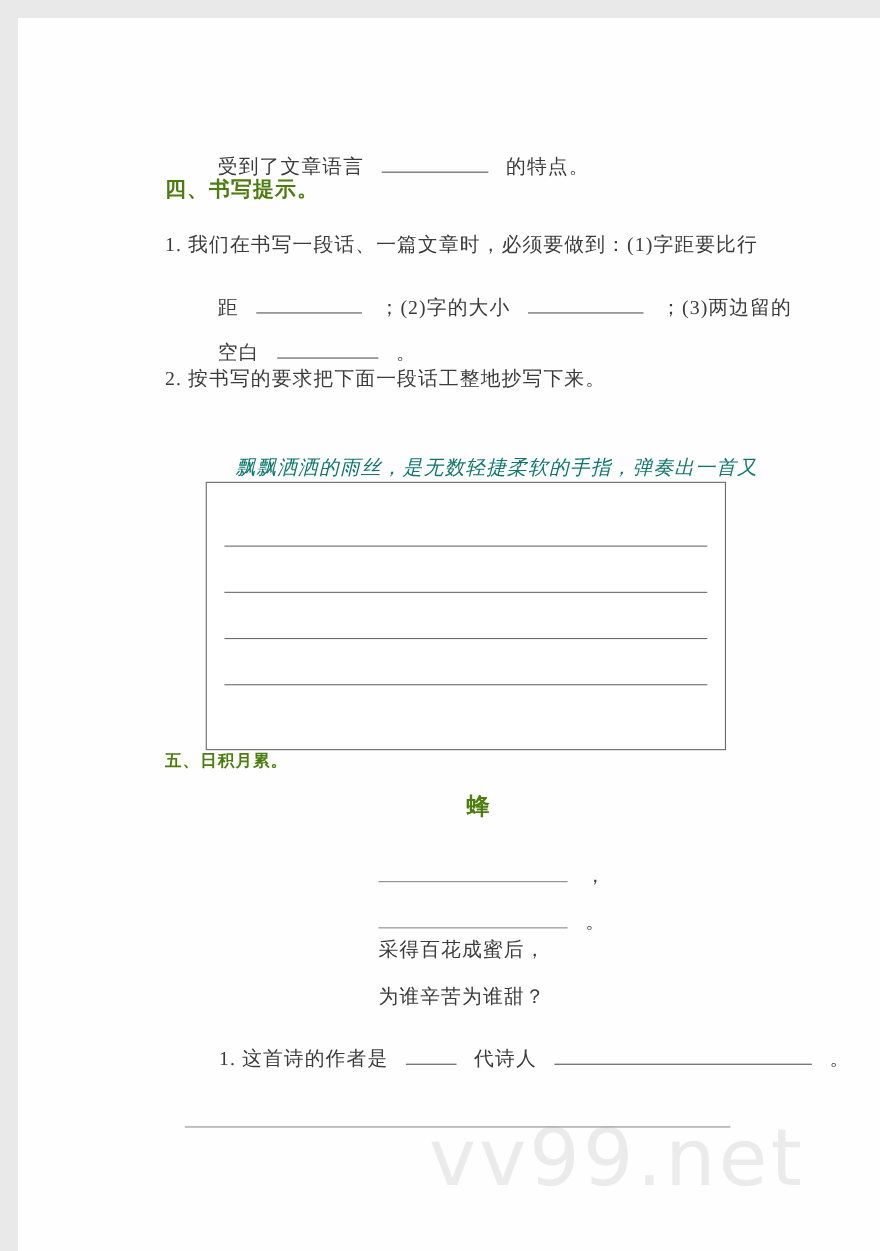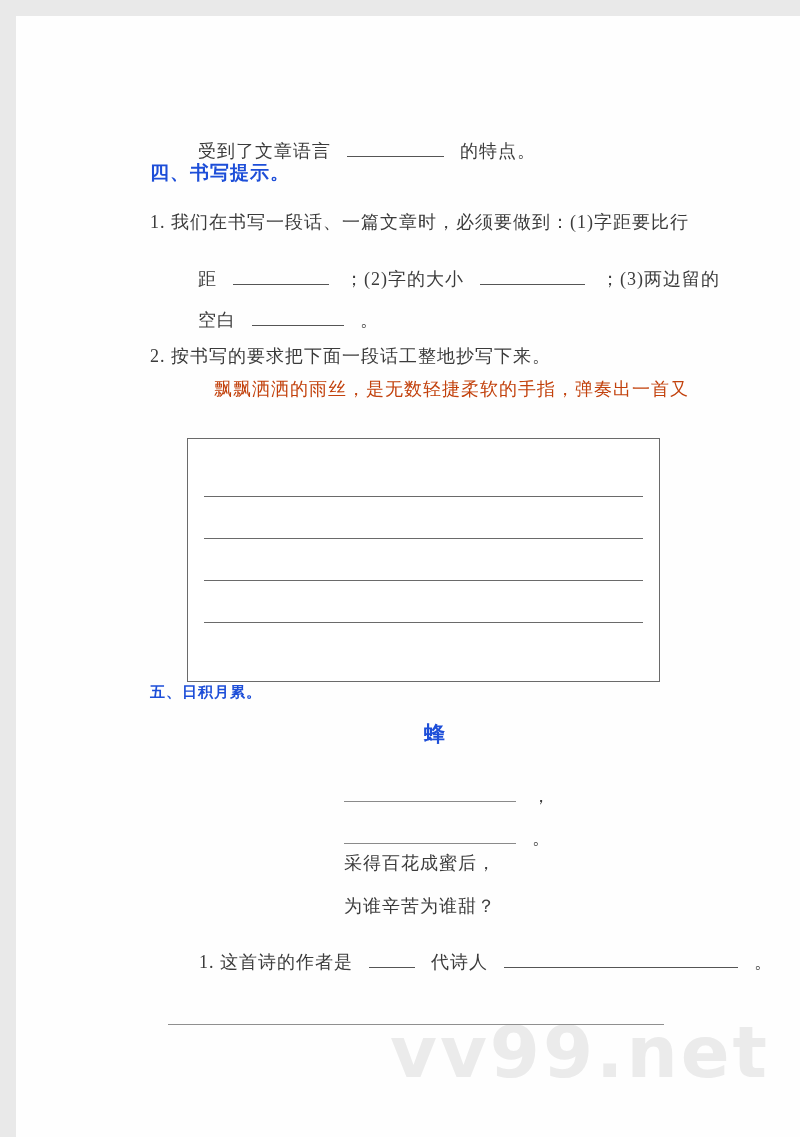--- a/index.html
+++ b/index.html
@@ -28,24 +28,26 @@
     position:absolute;
     font-size:18px;
     color:#3b3b3b;
     letter-spacing:1px;
     white-space:nowrap;
     line-height:24px;
   }
   .hei {
     font-family:"Liberation Sans","DejaVu Sans",sans-serif;
     font-weight:bold;
-    color:#1d4ed8;
+    color:#4d7c0f;
   }
   .kai {
-    color:#c2410c;
+    font-style:italic;
+    color:#0f766e;
+    margin-top:36px;
   }
   .blank {
     display:inline-block;
     border-bottom:1px solid #555;
     height:16px;
     vertical-align:baseline;
   }
   .blank.lite { border-bottom-color:#8a8a8a; }
   .copy-table {
     position:absolute; left:171px; top:422px;
@@ -57,21 +59,21 @@
   .copy-row:last-child { border-bottom:none; }
   .answer-line {
     position:absolute; left:152px; top:1008px;
     width:496px; height:0;
     border-top:1px solid #8f8f8f;
     z-index:2;
   }
   .watermark {
     position:absolute; left:358px; top:978px;
     font-family:"DejaVu Sans","Liberation Sans",sans-serif;
-    font-weight:bold;
+    font-weight:normal;
     font-size:72px;
     letter-spacing:3px;
     color:#ebebeb;
     z-index:1;
     user-select:none;
   }
 </style>
 </head>
 <body>
 
@@ -86,21 +88,21 @@
   <div class="line" style="left:118px; top:178px;">1. 我们在书写一段话、一篇文章时，必须要做到：(1)字距要比行</div>
 
   <div class="line" style="left:150px; top:220px;">
     <span>距</span><span class="blank" style="width:96px;"></span><span>；(2)字的大小</span><span class="blank" style="width:105px;"></span><span>；(3)两边留的</span>
   </div>
 
   <div class="line" style="left:150px; top:261px;">
     <span>空白</span><span class="blank" style="width:92px;"></span><span>。</span>
   </div>
 
-  <div class="line" style="left:118px; top:312px;">2. 按书写的要求把下面一段话工整地抄写下来。</div>
+  <div class="line" style="left:118px; top:300px;">2. 按书写的要求把下面一段话工整地抄写下来。</div>
 
   <div class="line kai" style="left:182px; top:345px;">飘飘洒洒的雨丝，是无数轻捷柔软的手指，弹奏出一首又</div>
 
   <div class="copy-table">
     <div class="copy-row"></div>
     <div class="copy-row"></div>
     <div class="copy-row"></div>
     <div class="copy-row"></div>
     <div class="copy-row"></div>
   </div>

